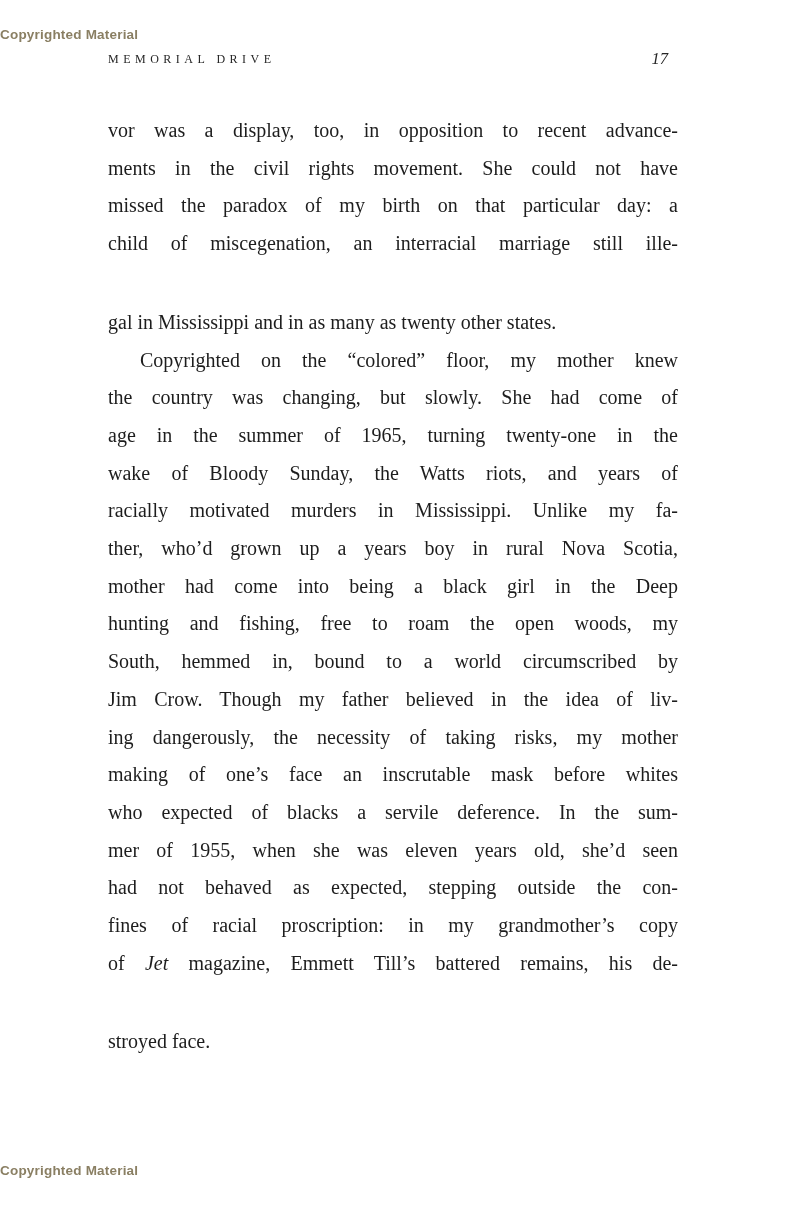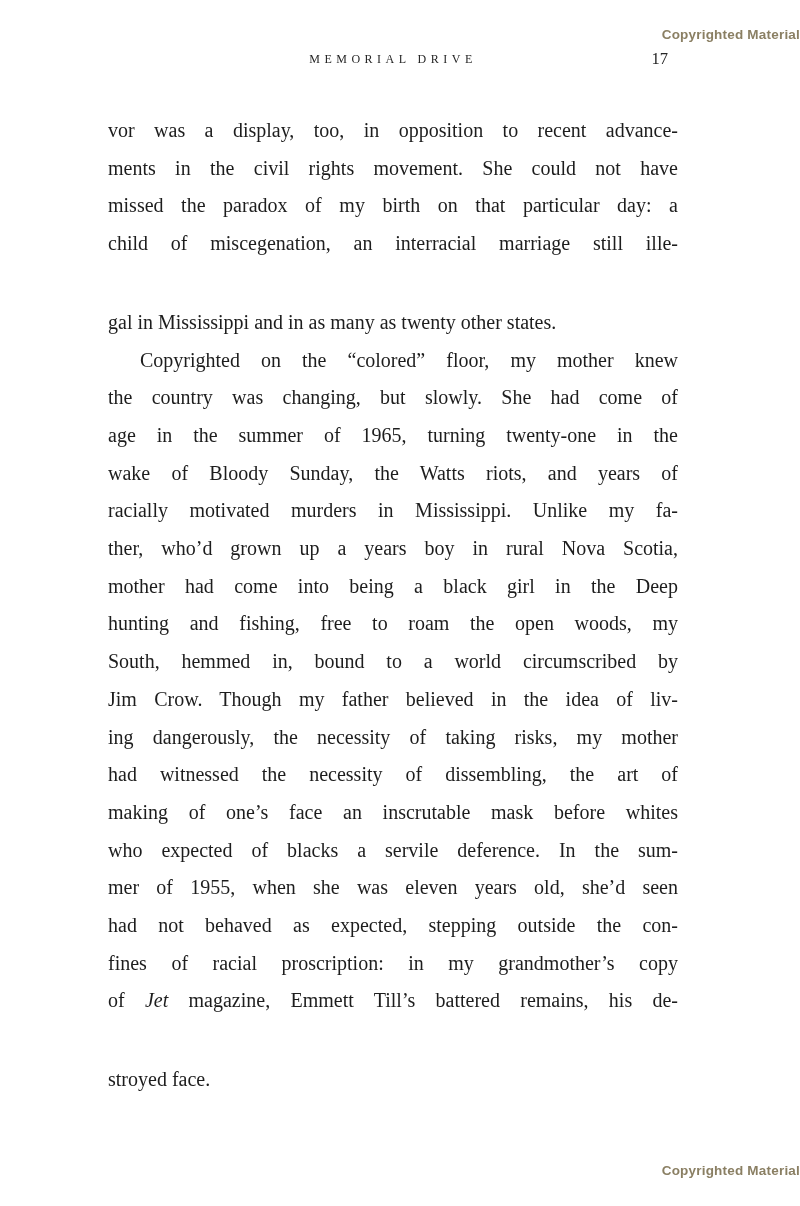--- a/index.html
+++ b/index.html
@@ -14,50 +14,51 @@
     position: relative;
     width: 800px;
     height: 1206px;
     background: #ffffff;
     overflow: hidden;
   }
   .notice {
     position: absolute;
     left: 0;
     width: 100%;
-    text-align: right;
+    text-align: left;
     font-family: "Liberation Sans", sans-serif;
     font-size: 13.5px;
     font-weight: bold;
     color: var(--notice-color, #8a7f63);
     letter-spacing: 0.2px;
   }
   .notice.top { top: 27px; }
   .notice.bottom { top: 1163px; }
   .running-header {
     position: absolute;
     top: 52px;
     left: 108px;
     width: 570px;
     height: 22px;
   }
   .running-title {
     position: absolute;
     left: 0;
     width: 100%;
-    text-align: center;
+    text-align: left;
     font-family: "Liberation Serif", serif;
     font-size: 12px;
     letter-spacing: 4.5px;
     color: #262626;
   }
   .page-number {
     position: absolute;
     right: 10px;
     top: -3px;
+    font-style: italic;
     font-size: 16.5px;
     color: #262626;
   }
   .body-text {
     position: absolute;
     top: 112px;
     left: 108px;
     width: 570px;
     font-size: 20px;
     color: var(--text-color, #1d1d1d);
@@ -96,21 +97,20 @@
         <div class="line">the country was changing, but slowly. She had come of</div>
         <div class="line">age in the summer of 1965, turning twenty-one in the</div>
         <div class="line">wake of Bloody Sunday, the Watts riots, and years of</div>
         <div class="line">racially motivated murders in Mississippi. Unlike my fa-</div>
         <div class="line">ther, who’d grown up a years boy in rural Nova Scotia,</div>
         <div class="line">mother had come into being a black girl in the Deep</div>
         <div class="line">hunting and fishing, free to roam the open woods, my</div>
         <div class="line">South, hemmed in, bound to a world circumscribed by</div>
         <div class="line">Jim Crow. Though my father believed in the idea of liv-</div>
         <div class="line">ing dangerously, the necessity of taking risks, my mother</div>
-        <div class="line">had witnessed the necessity of dissembling, the art of</div>
         <div class="line">making of one’s face an inscrutable mask before whites</div>
         <div class="line">who expected of blacks a servile deference. In the sum-</div>
         <div class="line">mer of 1955, when she was eleven years old, she’d seen</div>
         <div class="line">had not behaved as expected, stepping outside the con-</div>
         <div class="line">fines of racial proscription: in my grandmother’s copy</div>
         <div class="line">of <em>Jet</em> magazine, Emmett Till’s battered remains, his de-</div>
         <div class="line last">stroyed face.</div>
       </div>
     </div>
 

